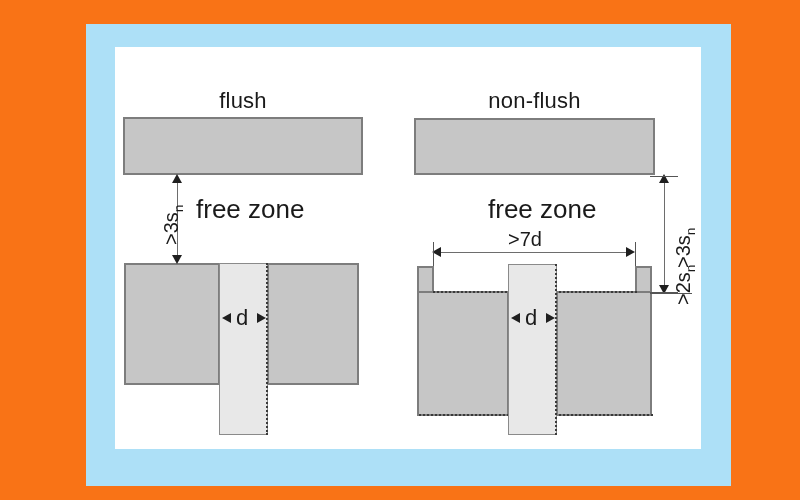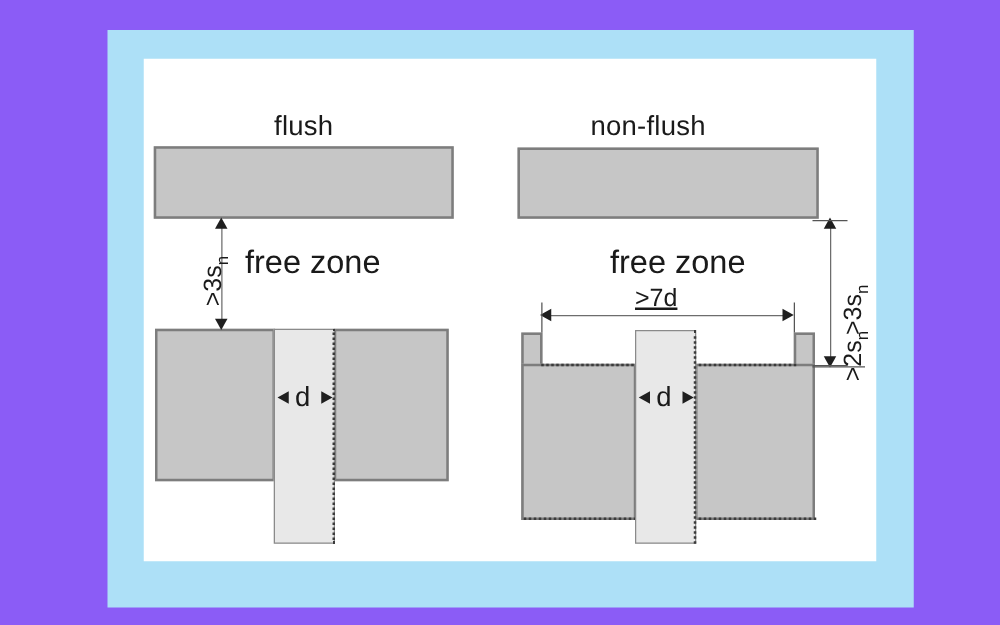--- a/index.html
+++ b/index.html
@@ -4,21 +4,21 @@
 <style>
   html, body {
     margin: 0;
     padding: 0;
     background: #ffffff;
   }
   #stage {
     position: relative;
     width: 800px;
     height: 500px;
-    background: #8b5cf6;
+    background: #f97316;
     font-family: "Liberation Sans", sans-serif;
     overflow: hidden;
   }
 
   
   #blue-frame {
     position: absolute;
     left: 86px;
     top: 24px;
     width: 645px;
@@ -37,21 +37,21 @@
   
   .title {
     position: absolute;
     font-size: 22px;
     color: #1a1a1a;
     white-space: nowrap;
     text-align: center;
     letter-spacing: 0.2px;
   }
   #title-flush  { left: 123px; top: 88px;  width: 240px; }
-  #title-nonflush { left: 398px; top: 88px; width: 241px; }
+  #title-nonflush { left: 414px; top: 88px; width: 241px; }
 
   
   .freezone {
     position: absolute;
     font-size: 26px;
     color: #1a1a1a;
     white-space: nowrap;
   }
   #freezone-left  { left: 196px; top: 194px; }
   #freezone-right { left: 488px; top: 194px; }
@@ -142,21 +142,20 @@
     color: #1a1a1a;
     white-space: nowrap;
     transform: rotate(-90deg);
     transform-origin: left top;
   }
   .hlabel {
     position: absolute;
     font-size: 20px;
     color: #1a1a1a;
     white-space: nowrap;
-    text-decoration: underline;
   }
   .dlabel {
     position: absolute;
     font-size: 22px;
     color: #1a1a1a;
     white-space: nowrap;
   }
   sub { font-size: 0.68em; }
 </style>
 </head>

